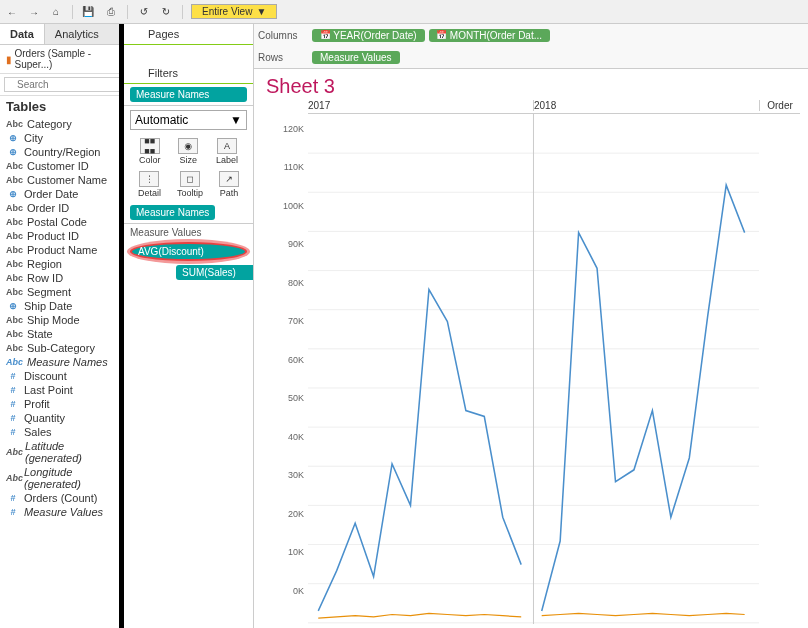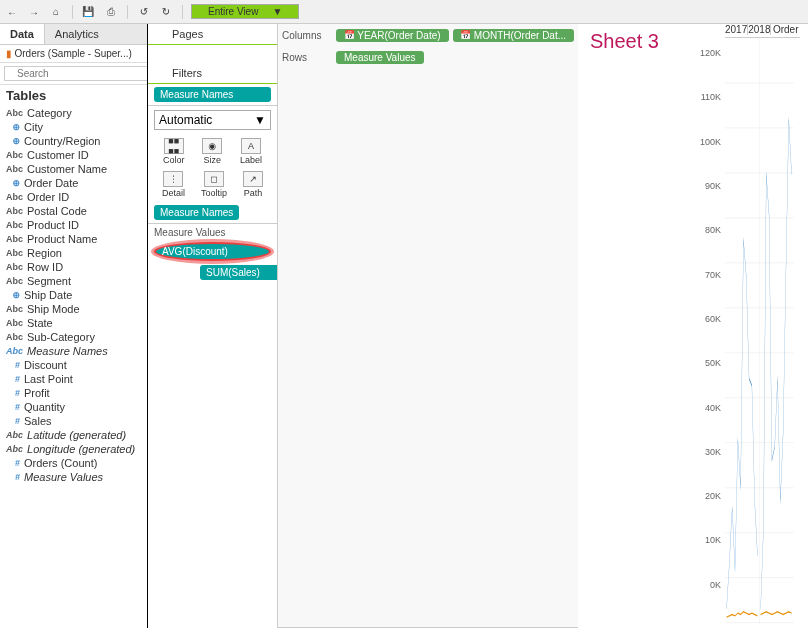--- a/index.html
+++ b/index.html
@@ -13,30 +13,30 @@
       display: flex;
       align-items: center;
       padding: 0 4px;
       gap: 6px;
       font-size: 10px;
       color: #333;
     }
     .toolbar-icon { width: 16px; height: 16px; display: inline-flex; align-items: center; justify-content: center; cursor: pointer; }
     .toolbar-sep { width: 1px; height: 14px; background: #ccc; margin: 0 2px; }
     .toolbar-dropdown {
-      border: 1px solid #aaa; background: #84cc16; font-size: 10px; padding: 1px 16px; cursor: pointer; display: flex; align-items: center; gap: 14px;
+      border: 1px solid #aaa; background: #fde047; font-size: 10px; padding: 1px 10px; cursor: pointer; display: flex; align-items: center; gap: 4px;
     }
 
     
     .main-layout { display: flex; flex: 1; overflow: hidden; }
 
     
     .left-panel {
-      width: 148px;
-      border-right: 1px solid #000000;
+      width: 124px;
+      border-right: 5px solid #000000;
       display: flex;
       flex-direction: column;
       overflow: hidden;
       flex-shrink: 0;
     }
 
     
     .tab-bar {
       display: flex;
       background: #e8e8e8;
@@ -101,21 +101,21 @@
       padding: 1px 6px;
       cursor: pointer;
       gap: 4px;
       font-size: 11px;
       color: #333;
     }
     .field-icon {
       font-size: 9px;
       font-weight: bold;
       min-width: 14px;
-      text-align: right;
+      text-align: center;
     }
     .field-icon.abc { color: #5a5a5a; }
     .field-icon.hash { color: #4a8fcc; }
     .field-icon.calendar { color: #4a8fcc; }
     .field-icon.globe { color: #4a8fcc; }
     .field-item.italic { font-style: italic; }
 
     
     .right-content {
       display: flex;
@@ -262,21 +262,21 @@
     .measure-tag.sum {
       background: #02a3a0;
       color: #fff;
       margin-left: 46px;
     }
 
     
     .chart-area {
       flex: 1;
       display: flex;
-      flex-direction: row;
+      flex-direction: column;
       overflow: hidden;
     }
 
     
     .shelves {
       border-bottom: 1px solid #ccc;
       background: #f8f8f8;
     }
     .shelf-row {
       display: flex;

